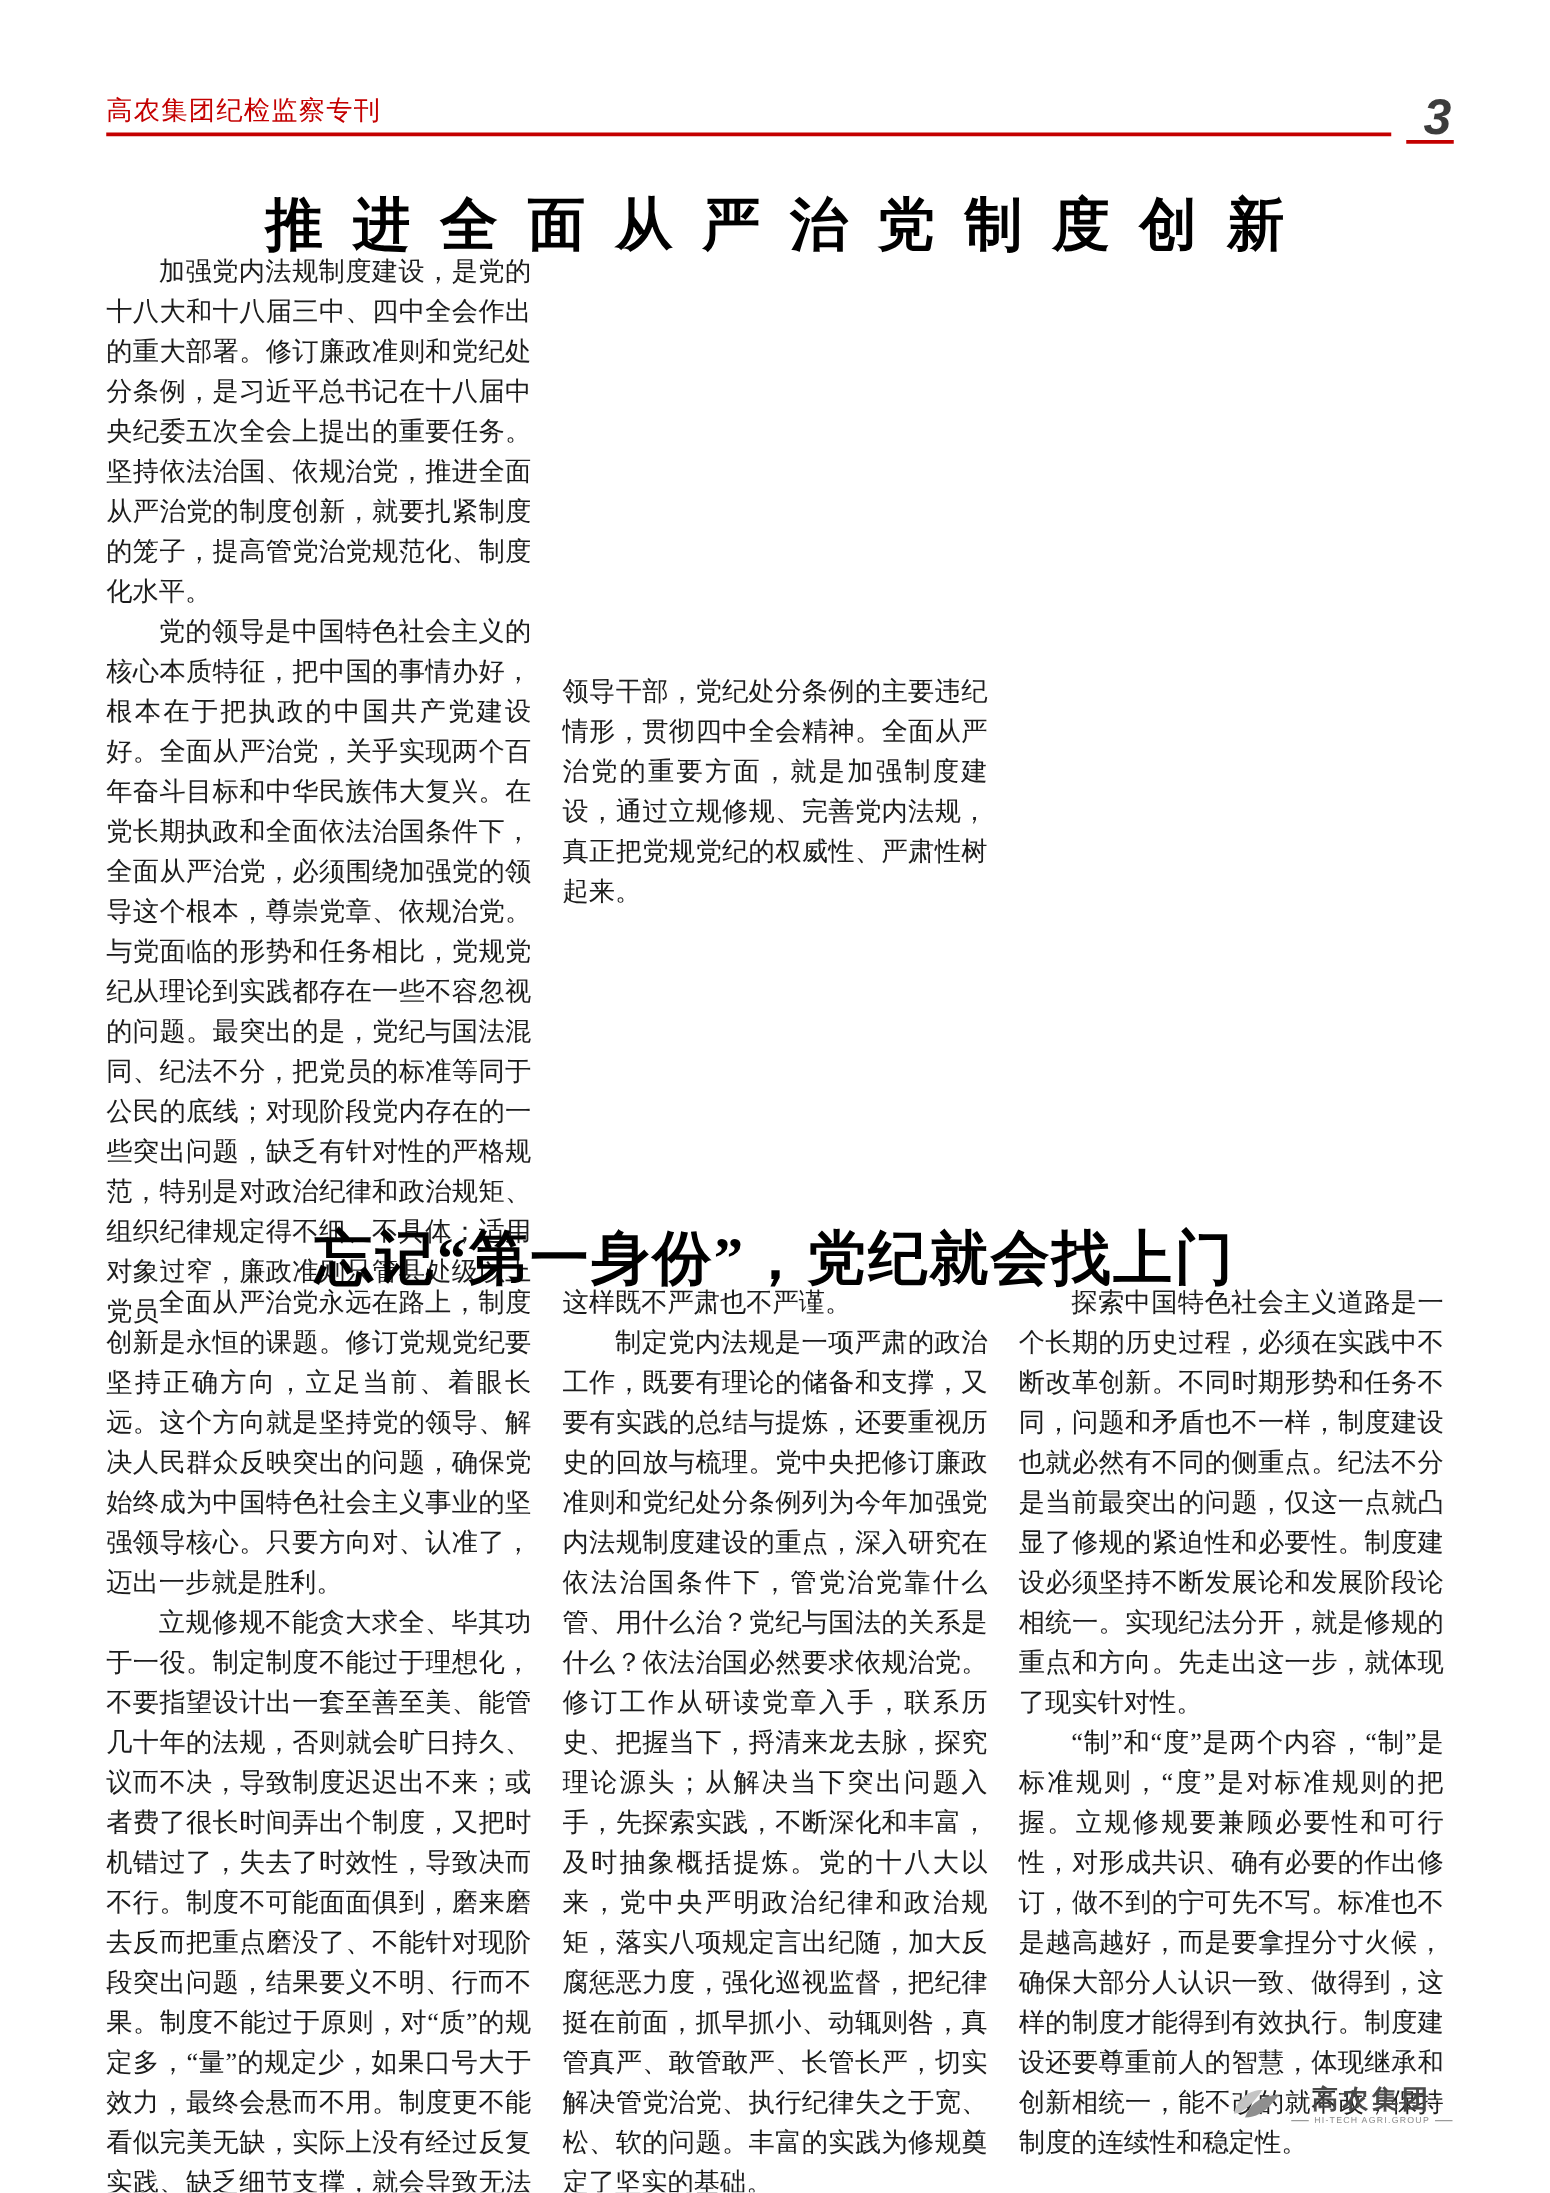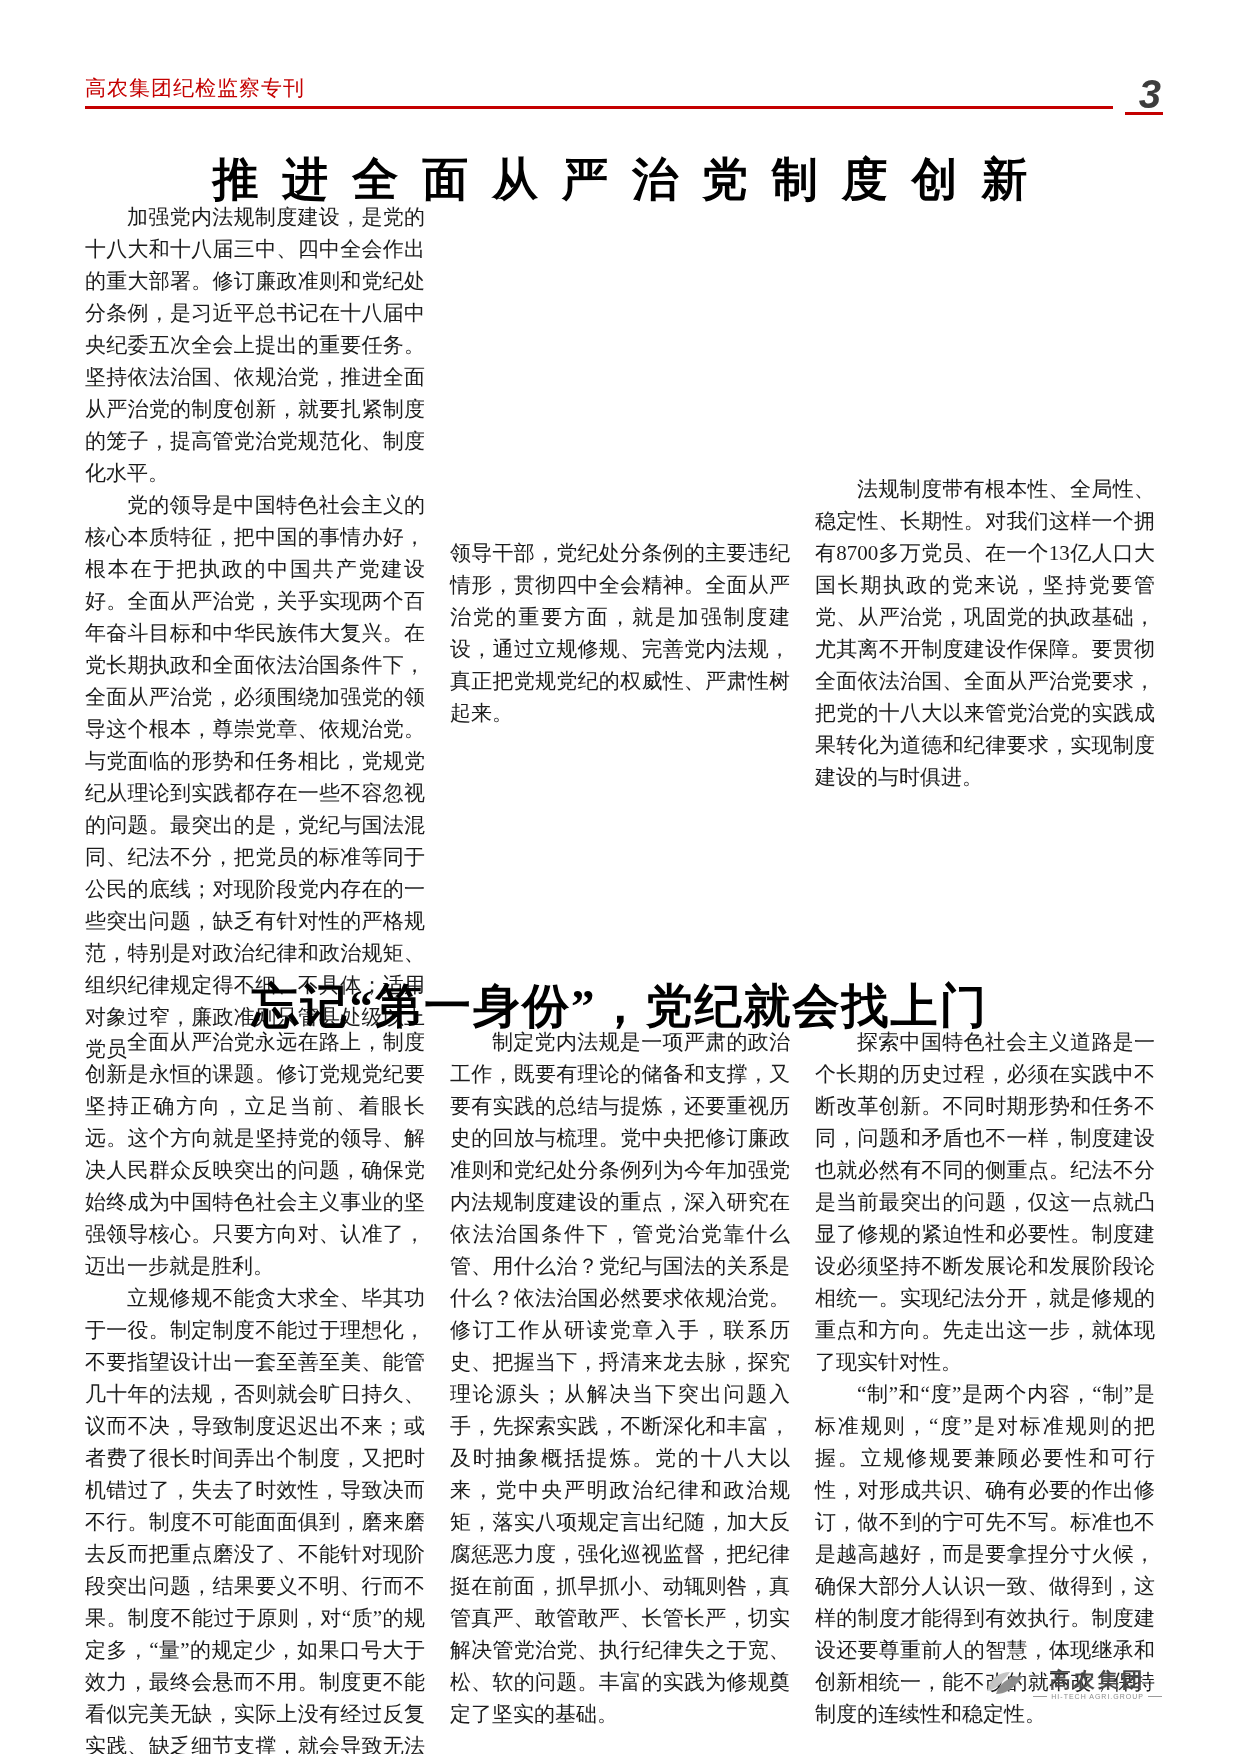--- a/index.html
+++ b/index.html
@@ -84,32 +84,32 @@
 
   <div class="cols cols-a1">
     <div class="col">
       <p class="para indent">加强党内法规制度建设，是党的十八大和十八届三中、四中全会作出的重大部署。修订廉政准则和党纪处分条例，是习近平总书记在十八届中央纪委五次全会上提出的重要任务。坚持依法治国、依规治党，推进全面从严治党的制度创新，就要扎紧制度的笼子，提高管党治党规范化、制度化水平。</p>
       <p class="para indent">党的领导是中国特色社会主义的核心本质特征，把中国的事情办好，根本在于把执政的中国共产党建设好。全面从严治党，关乎实现两个百年奋斗目标和中华民族伟大复兴。在党长期执政和全面依法治国条件下，全面从严治党，必须围绕加强党的领导这个根本，尊崇党章、依规治党。与党面临的形势和任务相比，党规党纪从理论到实践都存在一些不容忽视的问题。最突出的是，党纪与国法混同、纪法不分，把党员的标准等同于公民的底线；对现阶段党内存在的一些突出问题，缺乏有针对性的严格规范，特别是对政治纪律和政治规矩、组织纪律规定得不细、不具体；适用对象过窄，廉政准则只管县处级以上党员</p>
     </div>
     <div class="col">
       <p class="para">领导干部，党纪处分条例的主要违纪情形，贯彻四中全会精神。全面从严治党的重要方面，就是加强制度建设，通过立规修规、完善党内法规，真正把党规党纪的权威性、严肃性树起来。</p>
     </div>
     <div class="col">
-      <p class="para indent">法规制度带有根本性、全局性、稳定性、长期性。对我们这样一个拥有8700多万党员、在一个13亿人口大国长期执政的党来说，坚持党要管党、从严治党，巩固党的执政基础，尤其离不开制度建设作保障。要贯彻全面依法治国、全面从严治党要求，把党的十八大以来管党治党的实践成果转化为道德和纪律要求，实现制度建设的与时俱进。</p>
     </div>
   </div>
 
   <h1 class="title2">忘记“第一身份”，党纪就会找上门</h1>
 
   <div class="cols cols-a2">
     <div class="col">
       <p class="para indent">全面从严治党永远在路上，制度创新是永恒的课题。修订党规党纪要坚持正确方向，立足当前、着眼长远。这个方向就是坚持党的领导、解决人民群众反映突出的问题，确保党始终成为中国特色社会主义事业的坚强领导核心。只要方向对、认准了，迈出一步就是胜利。</p>
       <p class="para indent">立规修规不能贪大求全、毕其功于一役。制定制度不能过于理想化，不要指望设计出一套至善至美、能管几十年的法规，否则就会旷日持久、议而不决，导致制度迟迟出不来；或者费了很长时间弄出个制度，又把时机错过了，失去了时效性，导致决而不行。制度不可能面面俱到，磨来磨去反而把重点磨没了、不能针对现阶段突出问题，结果要义不明、行而不果。制度不能过于原则，对“质”的规定多，“量”的规定少，如果口号大于效力，最终会悬而不用。制度更不能看似完美无缺，实际上没有经过反复实践、缺乏细节支撑，就会导致无法执行，</p>
     </div>
     <div class="col">
+      <p class="para">这样既不严肃也不严谨。</p>
       <p class="para indent">制定党内法规是一项严肃的政治工作，既要有理论的储备和支撑，又要有实践的总结与提炼，还要重视历史的回放与梳理。党中央把修订廉政准则和党纪处分条例列为今年加强党内法规制度建设的重点，深入研究在依法治国条件下，管党治党靠什么管、用什么治？党纪与国法的关系是什么？依法治国必然要求依规治党。修订工作从研读党章入手，联系历史、把握当下，捋清来龙去脉，探究理论源头；从解决当下突出问题入手，先探索实践，不断深化和丰富，及时抽象概括提炼。党的十八大以来，党中央严明政治纪律和政治规矩，落实八项规定言出纪随，加大反腐惩恶力度，强化巡视监督，把纪律挺在前面，抓早抓小、动辄则咎，真管真严、敢管敢严、长管长严，切实解决管党治党、执行纪律失之于宽、松、软的问题。丰富的实践为修规奠定了坚实的基础。</p>
     </div>
     <div class="col">
       <p class="para indent">探索中国特色社会主义道路是一个长期的历史过程，必须在实践中不断改革创新。不同时期形势和任务不同，问题和矛盾也不一样，制度建设也就必然有不同的侧重点。纪法不分是当前最突出的问题，仅这一点就凸显了修规的紧迫性和必要性。制度建设必须坚持不断发展论和发展阶段论相统一。实现纪法分开，就是修规的重点和方向。先走出这一步，就体现了现实针对性。</p>
       <p class="para indent">“制”和“度”是两个内容，“制”是标准规则，“度”是对标准规则的把握。立规修规要兼顾必要性和可行性，对形成共识、确有必要的作出修订，做不到的宁可先不写。标准也不是越高越好，而是要拿捏分寸火候，确保大部分人认识一致、做得到，这样的制度才能得到有效执行。制度建设还要尊重前人的智慧，体现继承和创新相统一，能不改的就不改，保持制度的连续性和稳定性。</p>
     </div>
   </div>
 
   <div class="footer-logo">
     <svg class="leaf" viewBox="0 0 42 30" aria-hidden="true">

